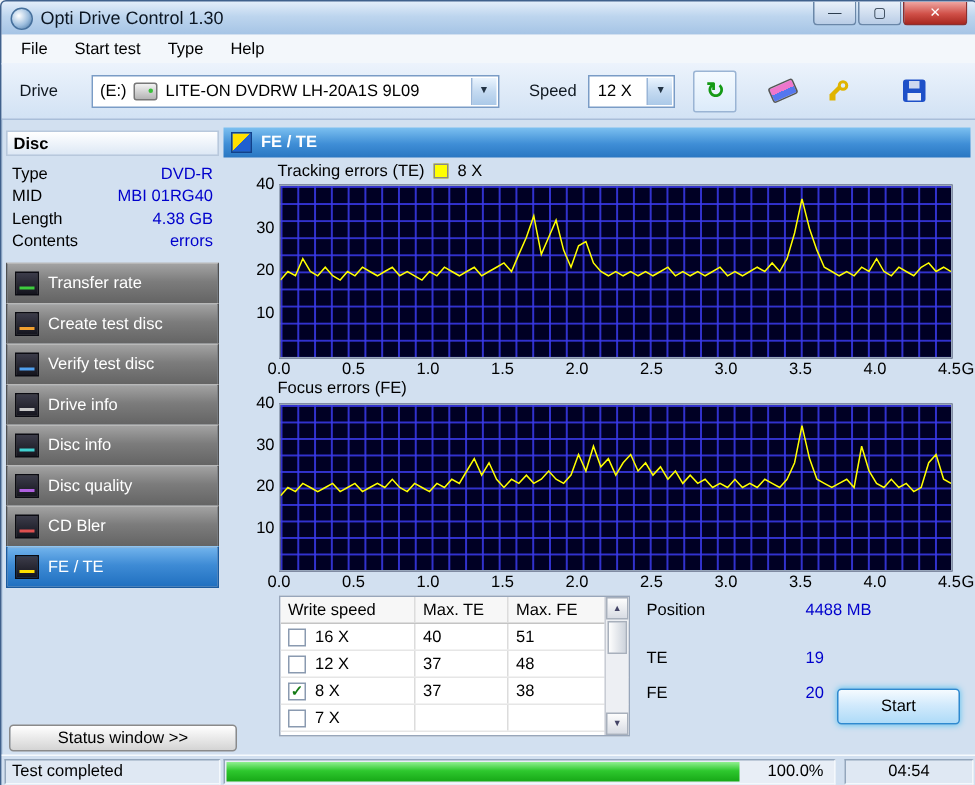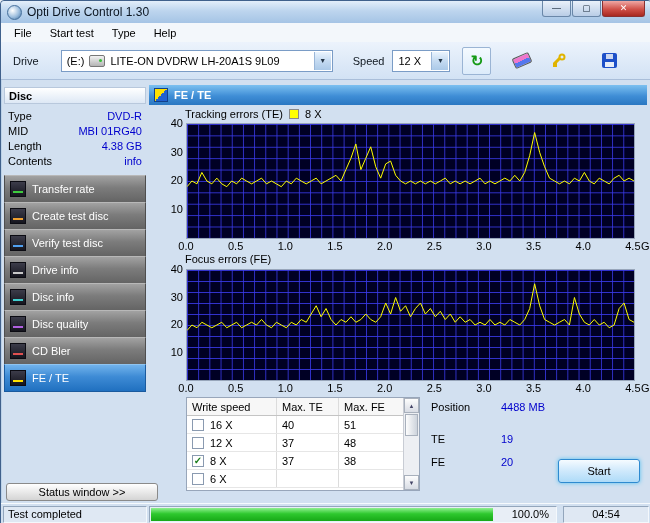--- a/index.html
+++ b/index.html
@@ -110,21 +110,21 @@
   .c3{flex:1;}
   .cb{width:12px;height:12px;border:1px solid #8a9ab0;background:#fff;margin-right:6px;
     display:flex;align-items:center;justify-content:center;font-size:10px;font-weight:bold;color:#157a15;box-sizing:border-box;}
   .vscroll{position:absolute;right:0;top:0;bottom:0;width:16px;background:#edeff3;border-left:1px solid #c8ccd4;
     display:flex;flex-direction:column;box-sizing:border-box;}
   .sarrow{height:15px;background:linear-gradient(#fdfdfd,#d8dce4);border:1px solid #a8b0bc;
     display:flex;align-items:center;justify-content:center;font-size:6px;color:#446;box-sizing:border-box;}
   .sarrow.down{margin-top:auto;}
   .sthumb{height:20px;margin:1px;background:linear-gradient(90deg,#fdfdfd,#cdd3dc);border:1px solid #a8b0bc;}
   
-  .res-row{position:absolute;display:flex;}
+  .res-row{position:absolute;display:flex;gap:36px;}
   #res-position{top:316px;left:282px;}
   #res-te{top:348px;left:282px;}
   #res-fe{top:371px;left:282px;}
   .res-label{width:70px;}
   .res-value{color:#0000cc;}
   .start-btn{position:absolute;left:409px;top:374px;width:82px;height:24px;
     border:1px solid #2e8ad0;border-radius:3px;font-size:11px;
     background:linear-gradient(#f5fbff,#d2eafc 45%,#aedbf8);
     box-shadow:0 0 4px #55c0f0;display:flex;align-items:center;justify-content:center;box-sizing:border-box;}
   
@@ -204,21 +204,21 @@
       <div class="info-row">
         <span>MID</span>
         <span class="info-value">MBI 01RG40</span>
       </div>
       <div class="info-row">
         <span>Length</span>
         <span class="info-value">4.38 GB</span>
       </div>
       <div class="info-row">
         <span>Contents</span>
-        <span class="info-value">info</span>
+        <span class="info-value">errors</span>
       </div>
     </div>
     <div class="side-buttons">
       <div class="side-btn">
         <span class="side-icon" style="--c:#3ecc3e"></span>
         <span>Transfer rate</span>
       </div>
       <div class="side-btn">
         <span class="side-icon" style="--c:#f0a030"></span>
         <span>Create test disc</span>
@@ -344,21 +344,21 @@
             <div class="tcell c1">
               <span class="cb checked">✓</span>
               <span>8 X</span>
             </div>
             <div class="tcell c2">37</div>
             <div class="tcell c3">38</div>
           </div>
           <div class="trow">
             <div class="tcell c1">
               <span class="cb"></span>
-              <span>6 X</span>
+              <span>7 X</span>
             </div>
             <div class="tcell c2"></div>
             <div class="tcell c3"></div>
           </div>
         </div>
       <div class="vscroll">
         <div class="sarrow">▲</div>
         <div class="sthumb"></div>
         <div class="sarrow down">▼</div>
       </div>

